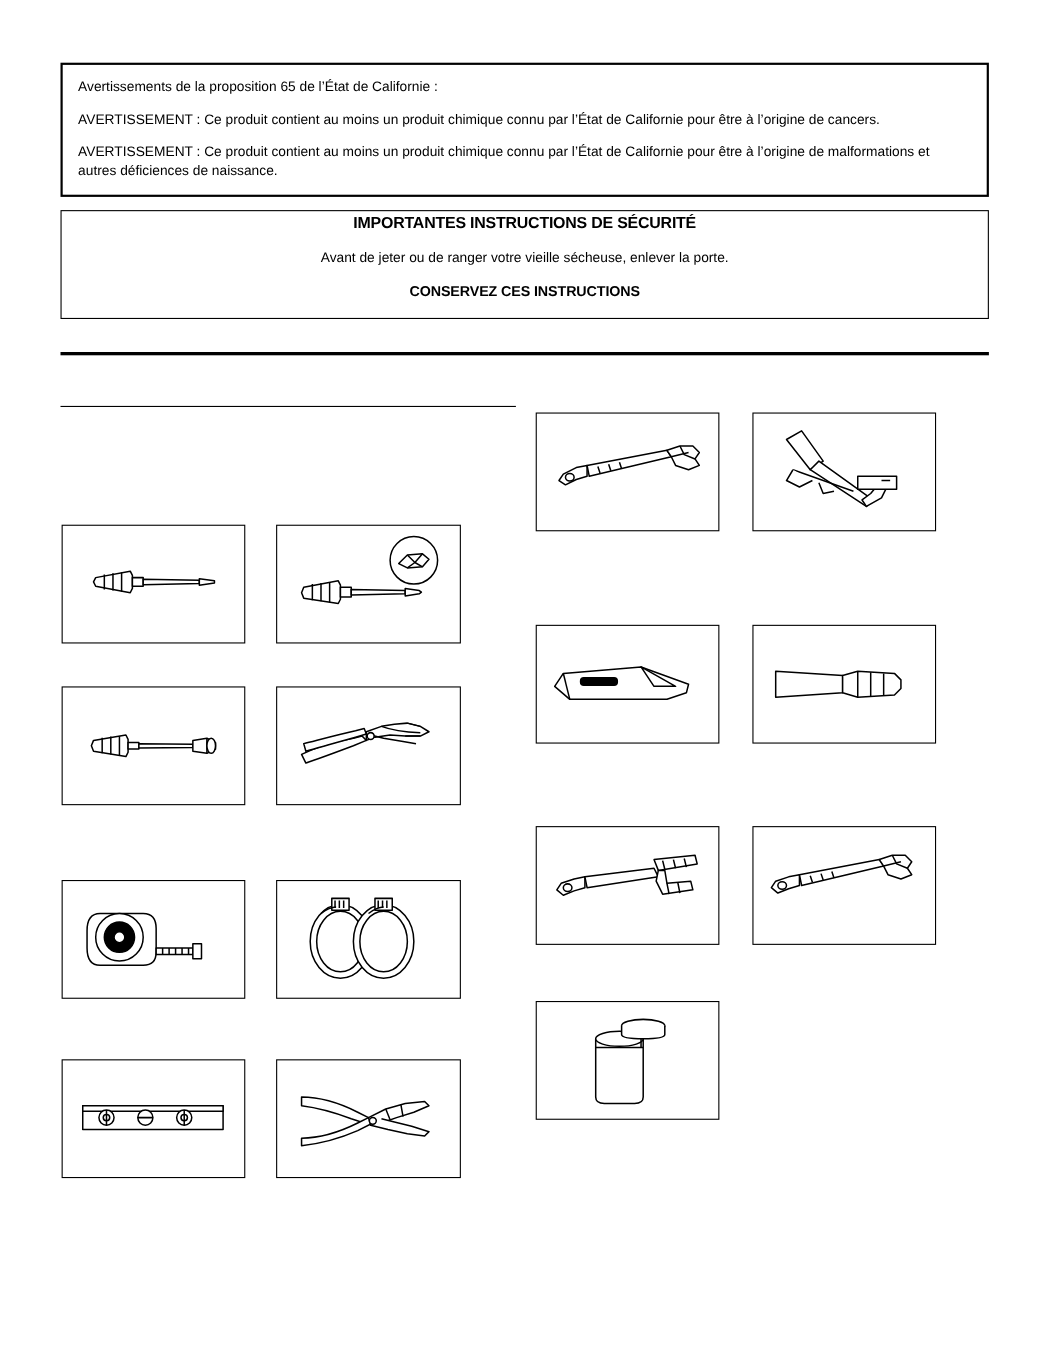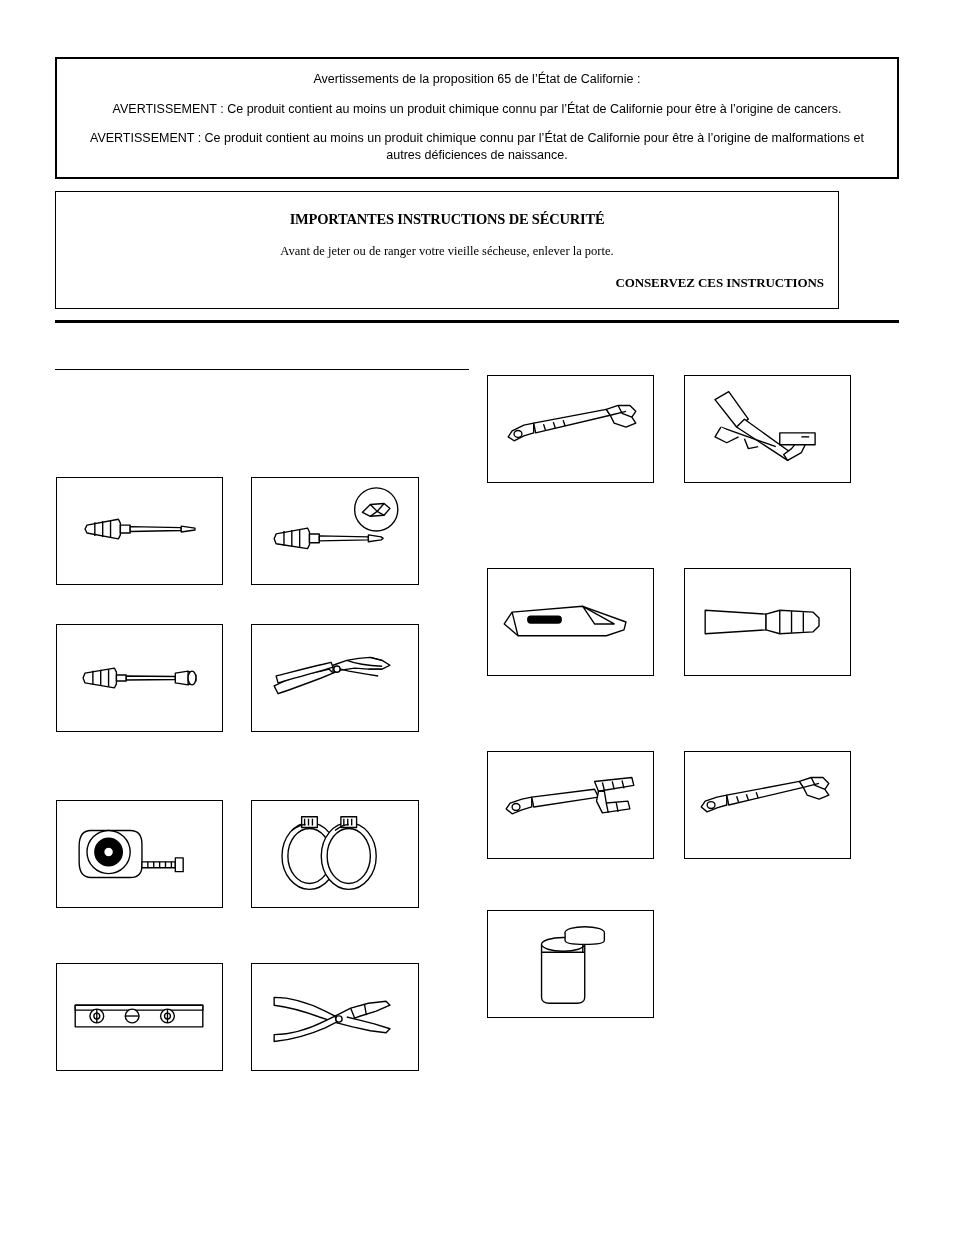--- a/index.html
+++ b/index.html
@@ -28,53 +28,50 @@
     top: 57px;
     width: 844px;
     box-sizing: border-box;
     border: 2px solid #000;
     padding: 12px 14px 14px 14px;
   }
   .prop65-line {
     font-size: 12.5px;
     line-height: 1.32;
     margin: 0 0 13px 0;
-    text-align: center;
   }
   .prop65-line:last-child { margin-bottom: 0; }
 
   
   .safety-box {
     position: absolute;
     left: 55px;
     top: 191px;
-    width: 784px;
+    width: 844px;
     box-sizing: border-box;
     border: 1px solid #000;
-    padding: 16px 14px 14px 14px;
+    padding: 0 14px 14px 14px;
     text-align: center;
-    font-family: Liberation Serif, serif;
   }
   .safety-title {
     font-size: 14.5px;
     font-weight: bold;
     letter-spacing: -0.2px;
     margin: 3px 0 16px 0;
   }
   .safety-text {
     font-size: 12.5px;
     margin: 0 0 16px 0;
     text-align: center;
   }
   .safety-footer {
     font-size: 13px;
     font-weight: bold;
     letter-spacing: -0.1px;
     margin: 0 0 3px 0;
-    text-align: right;
   }
 
   
   .rule-thick {
     position: absolute;
     left: 55px;
     top: 320px;
     width: 844px;
     height: 3px;
     background: #000;

